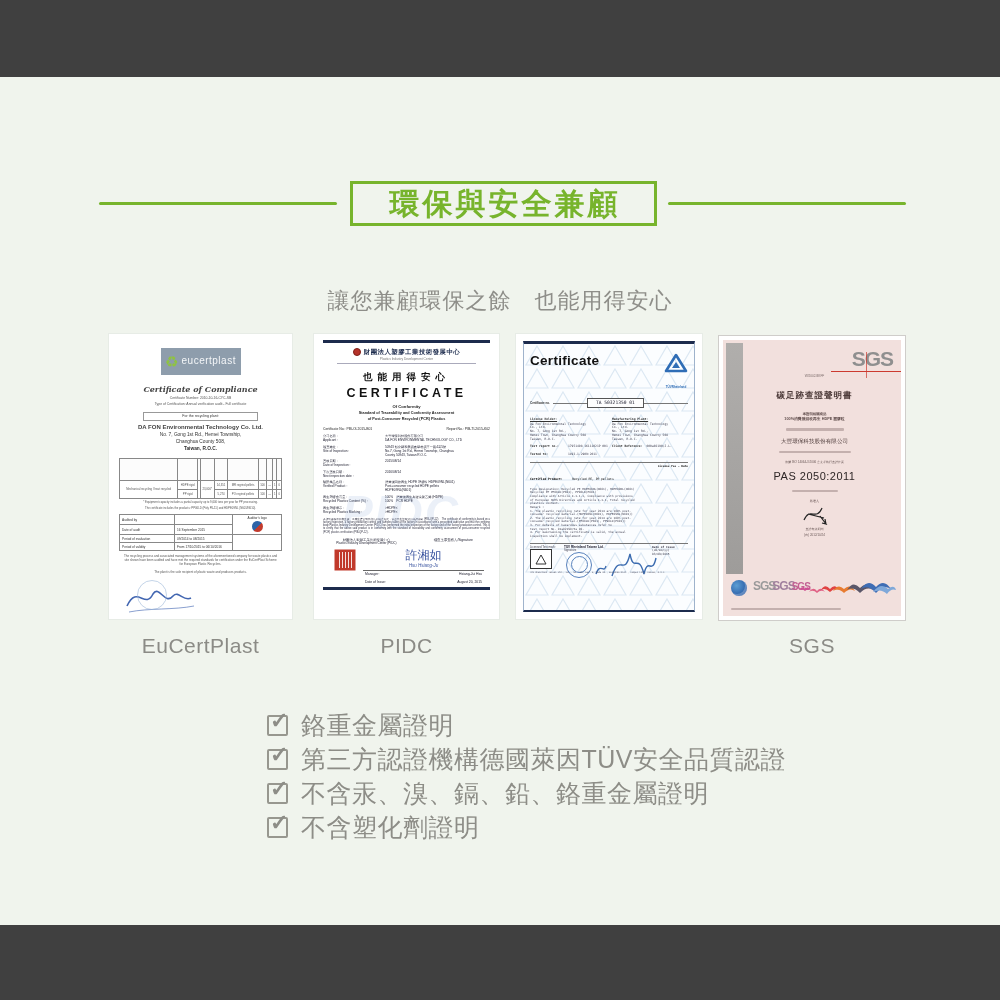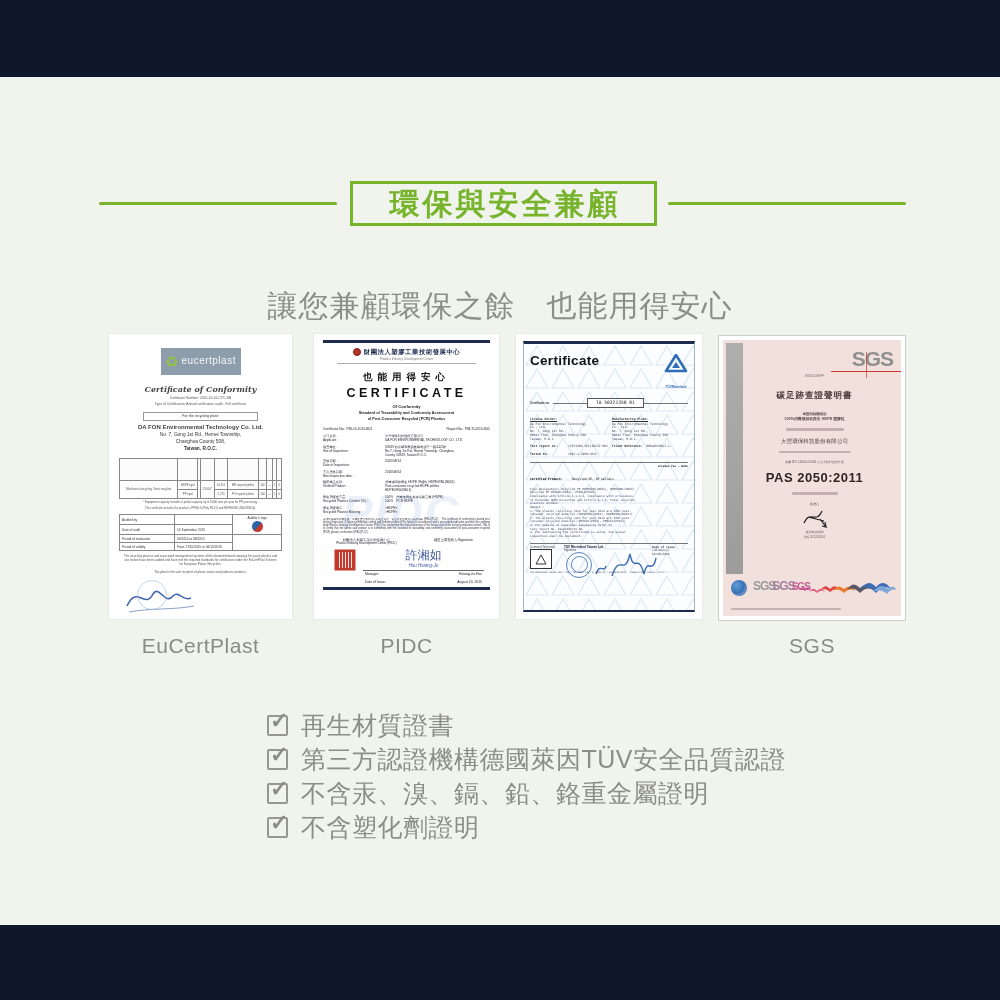--- a/index.html
+++ b/index.html
@@ -1,29 +1,29 @@
 <!DOCTYPE html>
 <html><head>
 <meta charset="utf-8">
 <style>
   * { margin:0; padding:0; box-sizing:border-box; }
   html,body { width:1000px; height:1000px; background:#ffffff; font-family:"Liberation Sans", sans-serif; }
-  .stage { position:relative; width:1000px; height:1000px; overflow:hidden; background:#0f172a; }
+  .stage { position:relative; width:1000px; height:1000px; overflow:hidden; background:#404040; }
 
   
   .panel { position:absolute; left:0; top:77px; width:1000px; height:848px; background:#f0f4ed; }
 
   
   .hline { position:absolute; top:202px; height:3px; background:#77b42c; border-radius:2px; }
   .hline.left { left:99px; width:238px; }
   .hline.right { left:668px; width:238px; }
   .title-box { position:absolute; left:350px; top:181px; width:307px; height:45px; border:3px solid #77b42c; display:flex; align-items:center; justify-content:center; background:transparent; }
   .title-text { color:#77b42c; font-size:30px; font-weight:bold; letter-spacing:3px; line-height:1; padding-left:3px; }
 
-  .subtitle { position:absolute; left:0; top:286px; width:1000px; text-align:center; color:#8e8e89; font-size:30px; letter-spacing:1px; }
+  .subtitle { position:absolute; left:0; top:286px; width:1000px; text-align:center; color:#8e8e89; font-size:22px; letter-spacing:1px; }
 
   
   .cert { position:absolute; top:333px; height:287px; background:#ffffff; overflow:hidden; }
   .cert, .cert * { line-height:1.25; }
   .prel { white-space:pre-line; }
 
   
   .c1 { left:108px; width:185px; border:1px solid #e7ece6; padding:6px 10px; font-size:4px; color:#444; }
   .c1-logo { width:80px; height:27px; background:#8e9dac; margin:8px auto 0; display:flex; align-items:center; justify-content:center; gap:3px; }
   .c1-recycle { color:#8fc341; font-size:15px; line-height:1; }
@@ -119,21 +119,21 @@
   .c4-redline { position:absolute; right:0; top:31px; width:70px; height:1px; background:#cc3a2f; }
   .c4-redline2 { position:absolute; right:34px; top:12px; width:1px; height:26px; background:#cc3a2f; opacity:.7; }
   .c4-content { position:absolute; left:28px; right:23px; top:34px; text-align:center; color:#5d4a49; }
   .c4-code { font-size:3.2px; color:#7c6c6b; }
   .c4-title { font-size:8.5px; font-weight:bold; color:#4c3a39; margin-top:12px; letter-spacing:1px; }
   .c4-sub1 { font-size:3.4px; margin-top:11px; font-weight:bold; }
   .c4-sub2 { font-size:3.8px; font-weight:bold; margin-top:1.5px; }
   .c4-bar { background:#c4b0ae; height:2.5px; border-radius:1px; margin:6px auto 0; }
   .c4-company { font-size:5.6px; margin-top:7px; color:#4c3a39; }
   .c4-iso { font-size:3px; margin-top:8px; color:#6a5857; }
-  .c4-std { font-size:13px; font-weight:bold; color:#2e2626; margin-top:5px; letter-spacing:.5px; }
+  .c4-std { font-size:11px; font-weight:normal; color:#2e2626; margin-top:5px; letter-spacing:.5px; }
   .c4-signer { font-size:3.2px; margin-top:7px; color:#5d4a49; }
   .c4-valid { font-size:3px; margin-top:2px; color:#6a5857; }
   .c4-bottom { position:absolute; left:6px; right:4px; bottom:14px; height:26px; }
   .c4-globe { position:absolute; left:2px; top:4px; width:16px; height:16px; border-radius:50%; background:radial-gradient(circle at 35% 35%, #5d9fd4 0%, #2b5fa8 70%); box-shadow:inset -2px -2px 0 rgba(255,255,255,.25); }
   .c4-sgsrow { position:absolute; left:24px; top:3px; font-weight:bold; font-size:12px; letter-spacing:-1px; }
   .c4-sgsrow .g1 { color:#9a9a9a; } .c4-sgsrow .g2 { color:#a07f9d; margin-left:-3px; } .c4-sgsrow .g3 { color:#c25f92; margin-left:-3px; font-size:10px; }
   .c4-birds { position:absolute; right:0; top:0; }
   .c4-foot { position:absolute; left:8px; right:6px; bottom:6px; font-size:2.4px; color:#7c6c6b; text-align:left; }
 
   
@@ -160,21 +160,21 @@
   </div>
   <div class="hline right"></div>
 
   <div class="subtitle">讓您兼顧環保之餘　也能用得安心</div>
 
   <div class="cert c1">
     <div class="c1-logo">
       <span class="c1-recycle">♻</span>
       <span class="c1-logo-text">eucertplast</span>
     </div>
-    <div class="c1-title">Certificate of Conformity</div>
+    <div class="c1-title">Certificate of Compliance</div>
     <div class="c1-tiny">Certificate Number: 2010-10-16-CYC-SB</div>
     <div class="c1-tiny">Type of Certification: Annual verification audit - Full certificate</div>
     <div class="c1-plantbox">For the recycling plant:</div>
     <div class="c1-company">DA FON Environmental Technology Co. Ltd.</div>
     <div class="c1-addr">No. 7, Gong 1st Rd., Hemei Township,</div>
     <div class="c1-addr">Changhua County 508,</div>
     <div class="c1-addr b">Taiwan, R.O.C.</div>
     <table class="c1-t1">
       <tbody>
           <tr class="hd">
@@ -485,21 +485,21 @@
 
   <div class="cert-label" style="left:108px;width:185px;">EuCertPlast</div>
   <div class="cert-label" style="left:313px;width:187px;">PIDC</div>
   <div class="cert-label" style="left:718px;width:188px;">SGS</div>
 
   <div class="checklist">
     <div class="check-item">
       <span class="checkbox">
           <span class="tick">✓</span>
         </span>
-      <span class="check-label">再生材質證書</span>
+      <span class="check-label">鉻重金屬證明</span>
     </div>
     <div class="check-item">
       <span class="checkbox">
           <span class="tick">✓</span>
         </span>
       <span class="check-label">第三方認證機構德國萊因TÜV安全品質認證</span>
     </div>
     <div class="check-item">
       <span class="checkbox">
           <span class="tick">✓</span>

